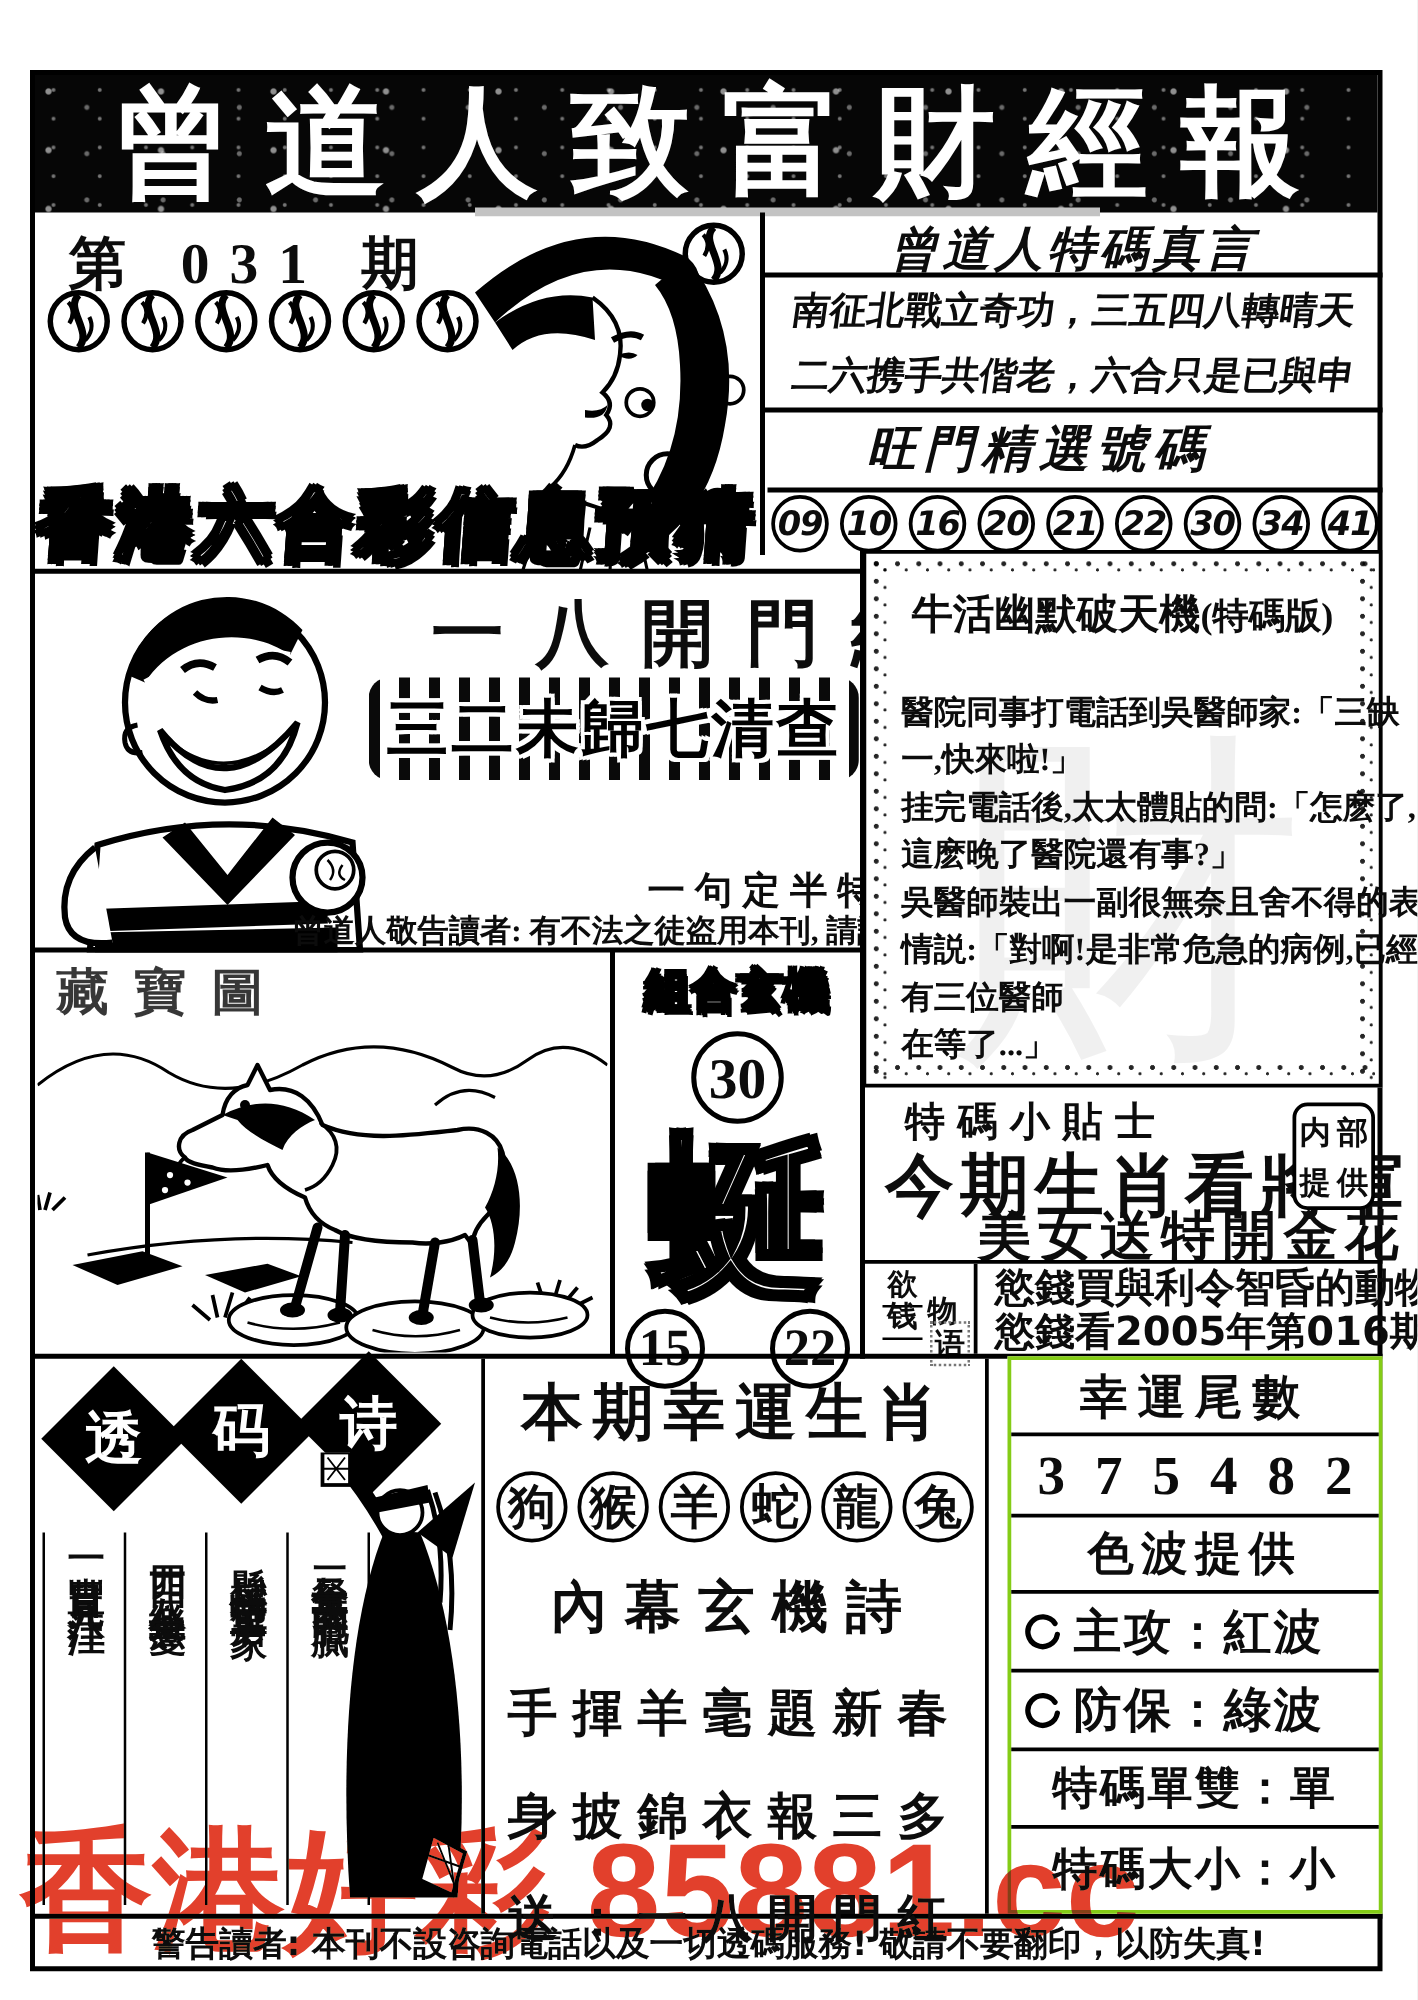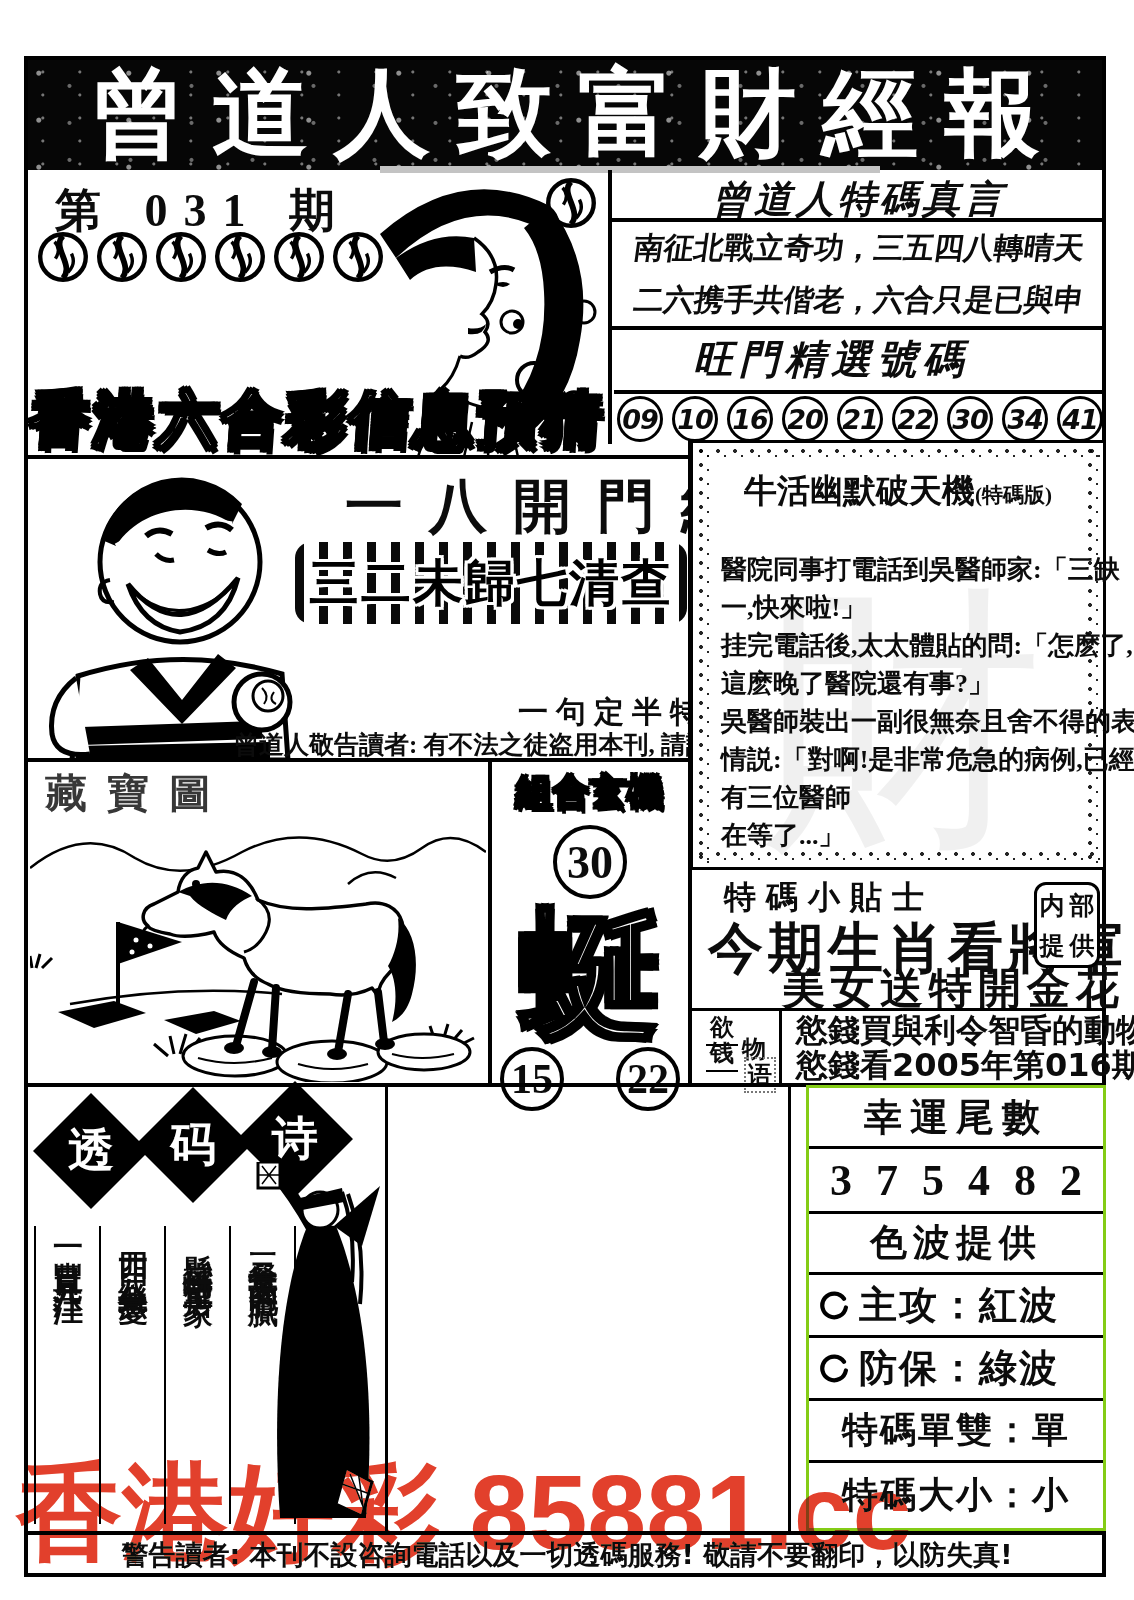--- a/index.html
+++ b/index.html
@@ -93,21 +93,21 @@
       radial-gradient(circle 1px at 12px 10px, #000 0 1px, transparent 1.5px);
     background-size:17px 14px; }
   .orn.t { left:3px; top:3px; right:3px; height:15px; }
   .orn.b { left:3px; bottom:3px; right:3px; height:15px; }
   .orn.l { left:3px; top:3px; bottom:3px; width:15px; }
   .orn.r { right:3px; top:3px; bottom:3px; width:15px; }
   .humor-ghost { position:absolute; left:70px; top:90px; font-size:280px;
     font-family:"Liberation Serif", serif; color:rgba(0,0,0,0.06); }
   .humor-title { position:absolute; left:0; top:26px; width:100%; text-align:center;
     font-family:"Liberation Serif", serif; font-weight:900; font-size:33px; white-space:nowrap; }
-  .humor-title .sfx { font-size:21px; font-weight:700; }
+  .humor-title .sfx { font-size:29px; font-weight:700; }
   .humor-body { position:absolute; left:28px; top:108px; width:364px; }
   .humor-body div { font-family:"Liberation Serif", serif; font-weight:600;
     font-size:26px; line-height:38px; white-space:nowrap; }
 
   
   .map-title { position:absolute; left:45px; top:766px; font-family:"Liberation Serif", serif;
     font-weight:900; font-size:42px; letter-spacing:20px; opacity:.82; transform:scaleY(.95); }
   .hline-760 { left:28px; top:758px; width:662px; height:4px; }
   .vline-combo { left:488px; top:760px; width:4px; height:325px; }
   .vline-690 { left:688px; top:440px; width:4px; height:647px; }
@@ -457,20 +457,35 @@
     <path d="M84,64 L130,24 L112,84 Z" fill="#000"></path>
     <circle cx="70" cy="48" r="18" fill="#fff" stroke="#000" stroke-width="3"></circle>
     <path d="M50,36 L92,26 L94,40 L52,48 Z" fill="#000"></path>
     <path d="M92,30 q14,40 10,90 M98,32 q18,50 12,110" stroke="#000" stroke-width="4" fill="none"></path>
     <rect x="8" y="0" width="22" height="26" fill="#fff" stroke="#000" stroke-width="3"></rect>
     <path d="M12,4 l14,18 M26,4 l-14,18 M8,13 h22" stroke="#000" stroke-width="1.5"></path>
     <path d="M96,306 l26,14 l-10,34 l-26,-12 z" fill="#fff" stroke="#000" stroke-width="3"></path>
     <path d="M100,312 l16,40 M92,322 l28,10 M108,308 l6,44" stroke="#000" stroke-width="1.5"></path>
   </svg>
 
+  <div class="lucky">
+    <div class="lucky-title">本期幸運生肖</div>
+    <div class="zodiac-row">
+      <div class="zcirc">狗</div>
+      <div class="zcirc">猴</div>
+      <div class="zcirc">羊</div>
+      <div class="zcirc">蛇</div>
+      <div class="zcirc">龍</div>
+      <div class="zcirc">兔</div>
+    </div>
+    <div class="inner-title">內幕玄機詩</div>
+    <div class="verse">手揮羊毫題新春</div>
+    <div class="verse">身披錦衣報三多</div>
+    <div class="verse">送：一八開門紅</div>
+  </div>
 
   <div class="cwbox">
     <div class="cwrow rw-title">幸運尾數</div>
     <div class="cwrow rw-digits">375482</div>
     <div class="cwrow rw-sub">色波提供</div>
     <div class="cwrow rw-wave">
       <svg width="30" height="30" viewBox="0 0 24 24">
           <path d="M20 7 A 9.5 9.5 0 1 0 21.5 14" fill="none" stroke="#000" stroke-width="3.4" stroke-linecap="round"></path>
         </svg>
       <span>主攻：紅波</span>

